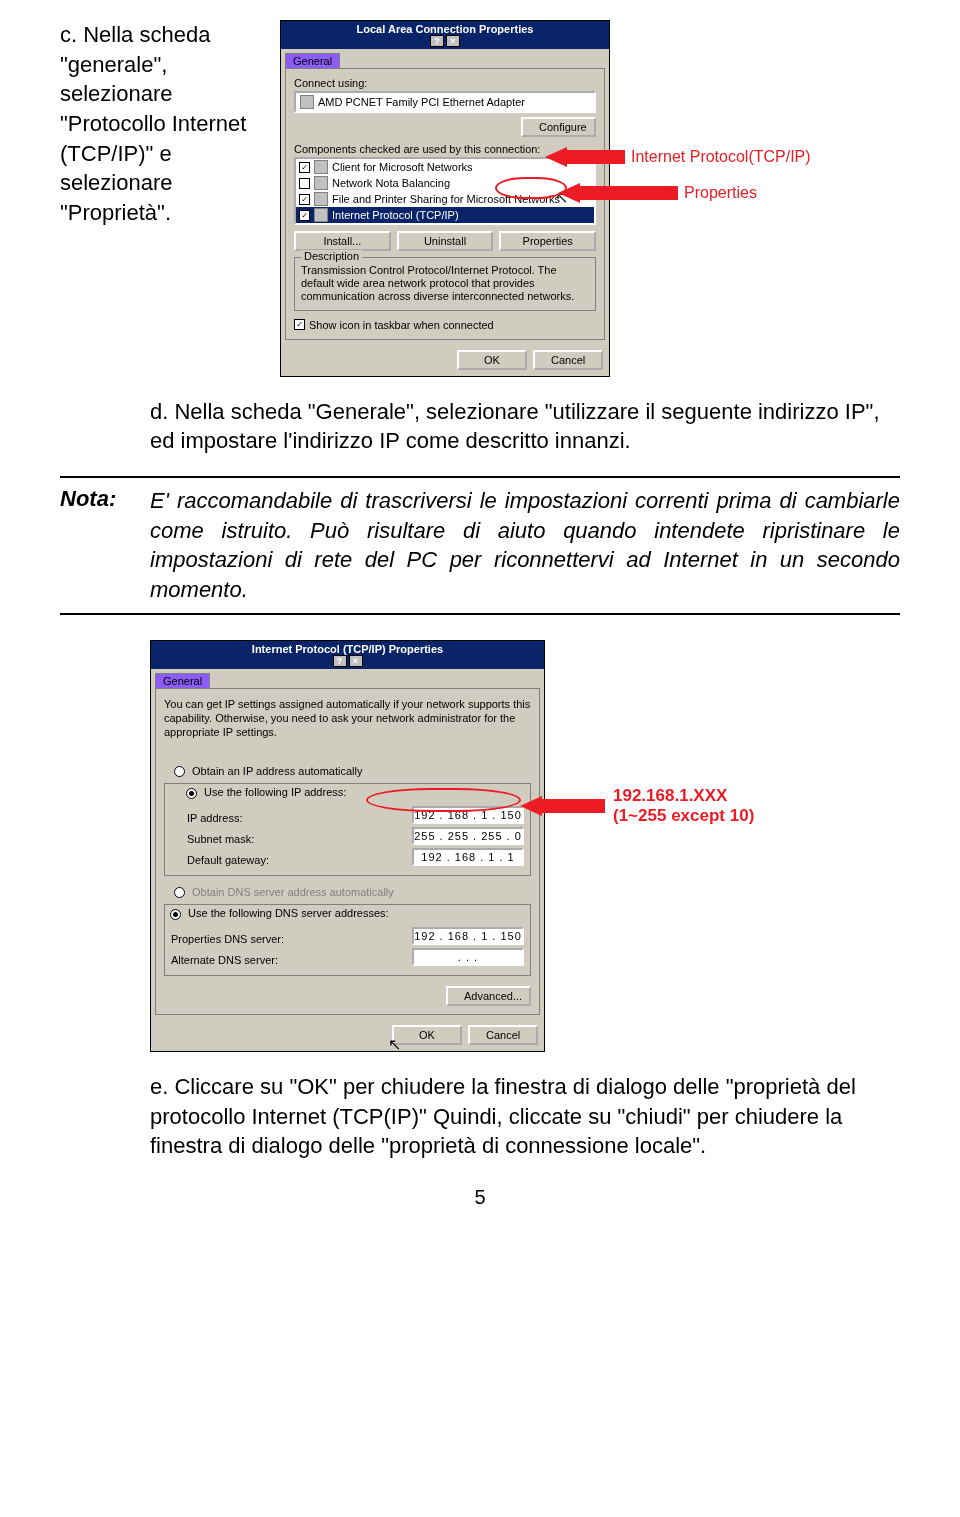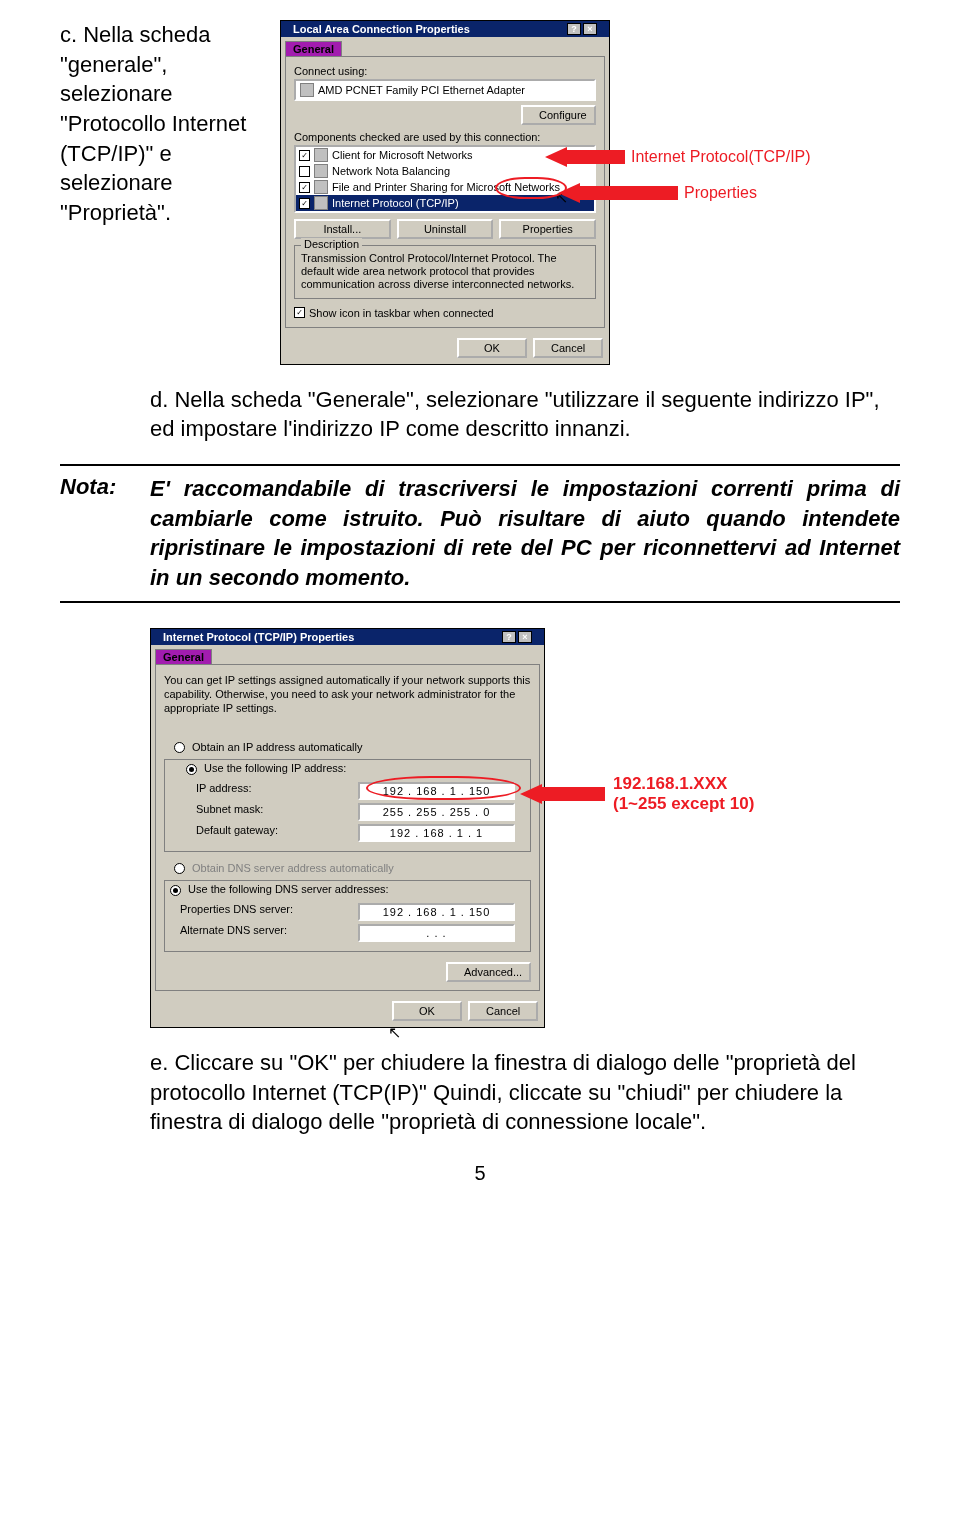--- a/index.html
+++ b/index.html
@@ -10,31 +10,31 @@
     color: #000;
     background: #fff;
     padding: 20px 60px 30px 60px;
   }
   .row1 { display: flex; margin-bottom: 15px; }
   .step-c { width: 220px; padding-right: 25px; line-height: 1.35; }
   .dialogs-col { flex: 1; }
   .step-d { margin-top: 20px; margin-bottom: 20px; padding-left: 90px; line-height: 1.35; }
   .nota-block { border-top: 2px solid #000; border-bottom: 2px solid #000; display: flex; padding: 8px 0; margin-bottom: 25px; }
   .nota-label { width: 90px; font-weight: bold; font-style: italic; }
-  .nota-body { flex:1; font-weight: bold; font-style: italic; text-align: justify; line-height: 1.35; }
+  .nota-body { flex:1; font-weight: normal; font-style: italic; text-align: justify; line-height: 1.35; }
   .step-e { padding-left: 90px; line-height: 1.35; margin-top: 20px; margin-bottom: 25px; }
   .pagenum { text-align: center; font-size: 20px; }
 
   
   .winbox { border: 1px solid #000; background: #d0ccc0; font-family: Tahoma, Arial, sans-serif; font-size: 11px; display: inline-block; }
-  .winbox .titlebar { background: #0a246a; color: #fff; font-weight: bold; padding: 2px 12px; display:flex; justify-content:space-between; align-items:center; }
+  .winbox .titlebar { background: #0a246a; color: #fff; font-weight: bold; padding: 2px 0; display:flex; justify-content:space-between; align-items:center;flex-direction:column; }
   .winbox .tb-btns { display:flex; gap:2px; }
   .winbox .tb-btns span { width:14px; height:12px; background:#c0c0c0; border:1px solid #000; display:inline-flex; align-items:center; justify-content:center; font-size:9px; font-family:Arial; font-weight:bold; }
   .tabrow { display:flex; margin-top:4px; padding-left:4px; }
-  .tabrow .tab { background:#a21caf; border:1px solid #808080; border-bottom:none; padding:1px 7px; font-size:11px;font-weight:bold; }
+  .tabrow .tab { background:#8b5cf6; border:1px solid #808080; border-bottom:none; padding:1px 7px; font-size:11px; }
   .panel { margin:0 4px 4px 4px; border:1px solid #808080; background:#d0ccc0; padding:8px; }
   .lbl { font-size:11px; }
   .sunken { border:2px inset #fff; background:#fff; padding:2px 4px; font-size:11px; }
   .listbox { border:2px inset #fff; background:#fff; }
   .listrow { display:flex; align-items:center; gap:4px; padding:1px 3px; font-size:11px; }
   .listrow.sel { background:#0a246a; color:#fff; }
   .chk { width:11px; height:11px; border:1px solid #000; background:#fff; display:inline-flex; align-items:center; justify-content:center; font-size:8px; }
   .iconbox { width:14px; height:14px; background:#c0c0c0; border:1px solid #808080; display:inline-block; }
   .btn { border:2px outset #fff; background:#d0ccc0; font-size:11px; text-align:center; padding:2px 16px; }
   .btnrow { display:flex; gap:6px; }
@@ -45,22 +45,22 @@
   
   .callout-wrap { position:relative; }
   .callout { position:absolute; display:flex; align-items:center; color:#ed1c24; font-size:16px; font-weight:normal; white-space:nowrap; }
   .red-arrow-left { width:0; height:0; border-top:10px solid transparent; border-bottom:10px solid transparent; border-right:22px solid #ed1c24; margin-right:-2px; }
   .red-arrow-stem { height:14px; background:#ed1c24; }
   .callout .txt { margin-left:6px; }
   .callout2-txt { color:#ed1c24; font-weight:bold; font-size:17px; line-height:1.2; }
   .red-oval { position:absolute; border:2px solid #ed1c24; border-radius:50%/60%; }
   .radiodot { display:inline-block; width:11px; height:11px; border:1px solid #000; border-radius:50%; background:#fff; position:relative; vertical-align:middle; margin-right:4px; }
   .radiodot.on::after { content:""; position:absolute; left:2px; top:2px; width:5px; height:5px; background:#000; border-radius:50%; }
-  .ip-field { display:inline-block; border:2px inset #fff; background:#fff; width:157px; text-align:center; font-size:11px; letter-spacing:1px; padding:1px 0; }
-  .row-field { display:flex; align-items:flex-start; justify-content:space-between; margin:3px 9px; }
+  .ip-field { display:inline-block; border:2px inset #fff; background:#fff; width:112px; text-align:center; font-size:11px; letter-spacing:1px; padding:1px 0; }
+  .row-field { display:flex; align-items:flex-end; justify-content:space-between; margin:3px 0; }
   .row-field .l { width:150px; font-size:11px; }
   .gray { color:#808080; }
   .cursor { position:absolute; font-size:16px; pointer-events:none; }
 </style>
 </head>
 <body>
 
 <div class="row1">
   <div class="step-c">c. Nella scheda "generale", selezionare "Protocollo Internet (TCP/IP)" e selezionare "Proprietà".</div>
   <div class="dialogs-col callout-wrap">

